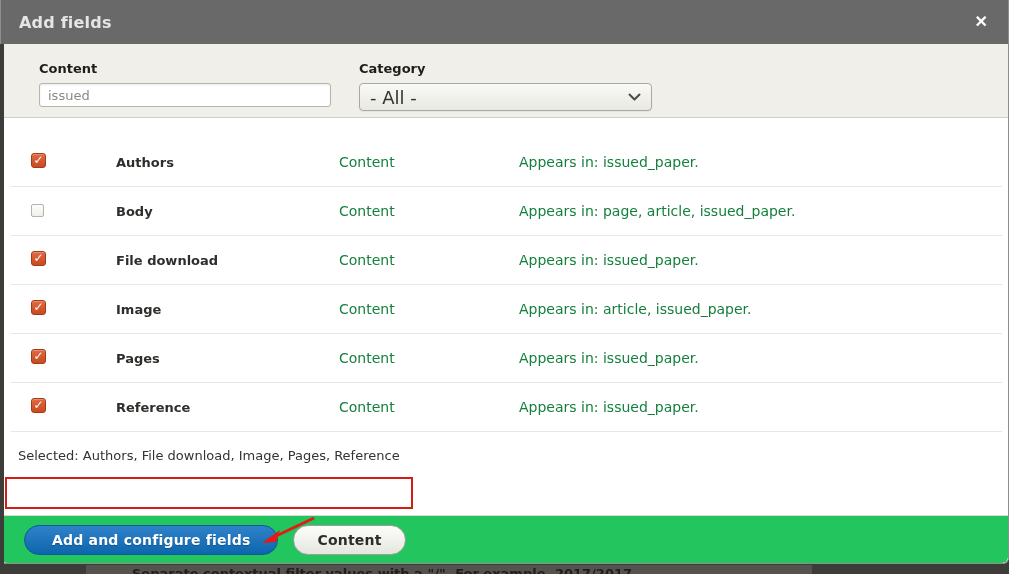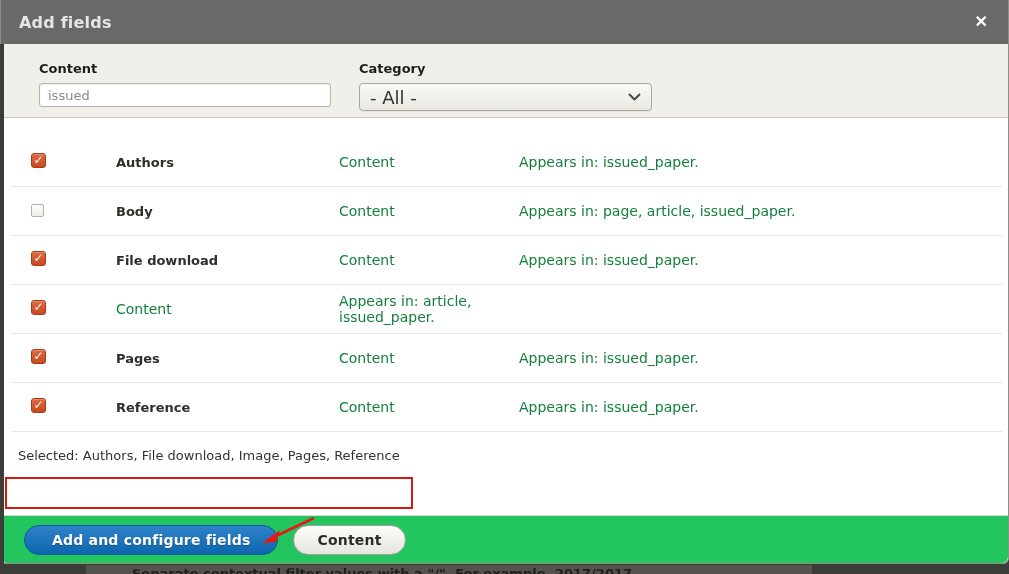--- a/index.html
+++ b/index.html
@@ -179,20 +179,21 @@
     </div>
     <div class="title">File download</div>
     <div class="cat">Content</div>
     <div class="desc">Appears in: issued_paper.</div>
   </div>
 
   <div class="row">
     <div class="cell-check">
       <span class="checkbox checked"></span>
     </div>
+    <div class="title">Image</div>
     <div class="cat">Content</div>
     <div class="desc">Appears in: article, issued_paper.</div>
   </div>
 
   <div class="row">
     <div class="cell-check">
       <span class="checkbox checked"></span>
     </div>
     <div class="title">Pages</div>
     <div class="cat">Content</div>

